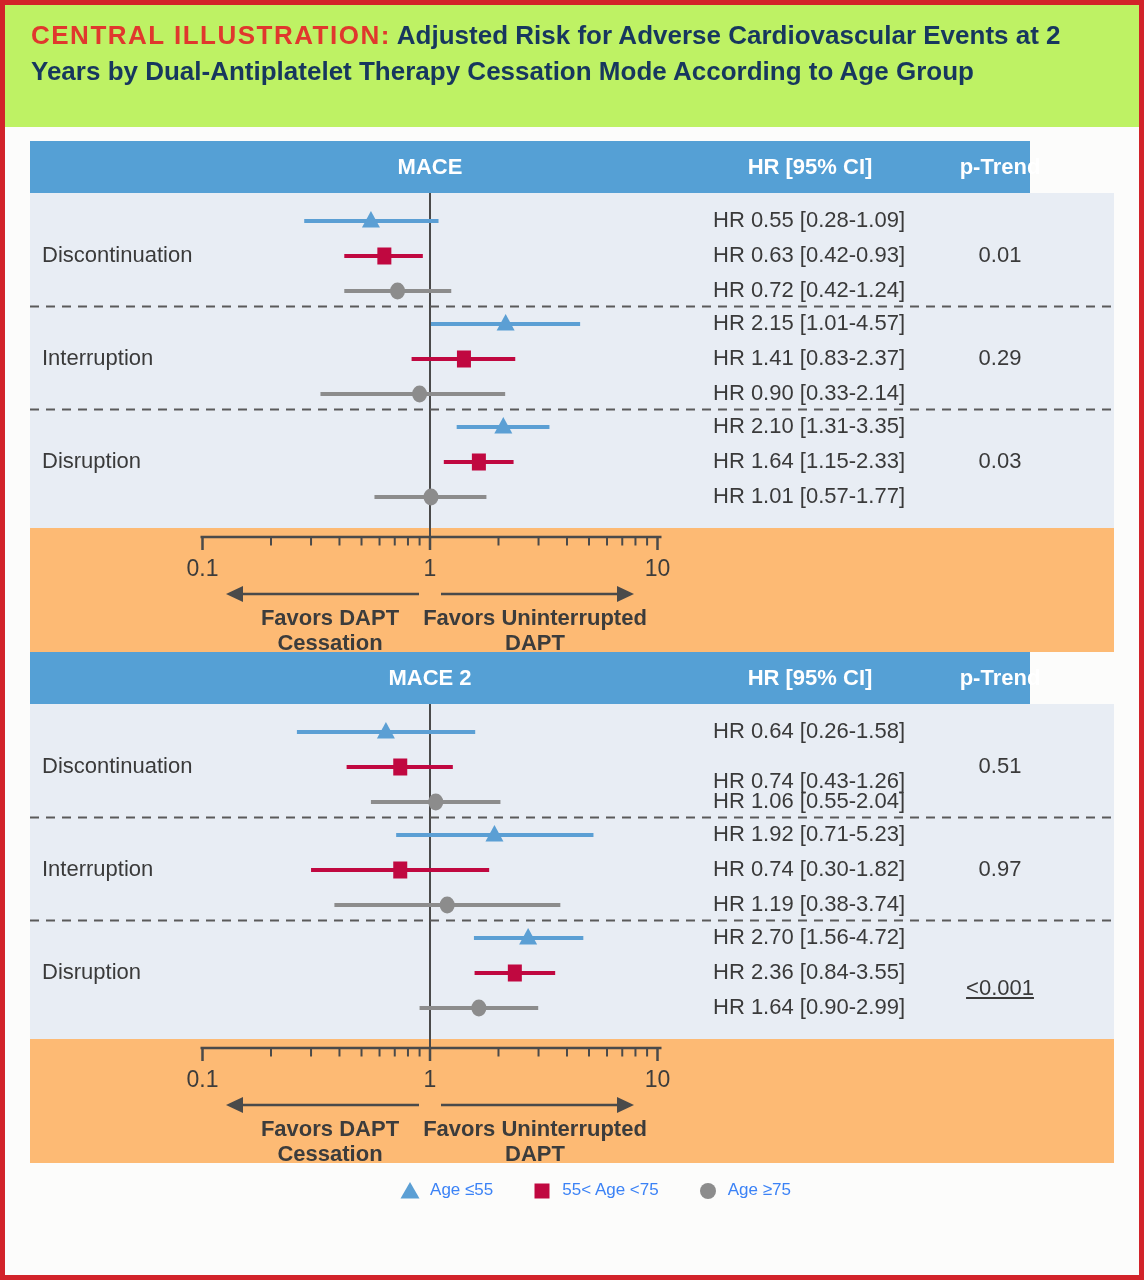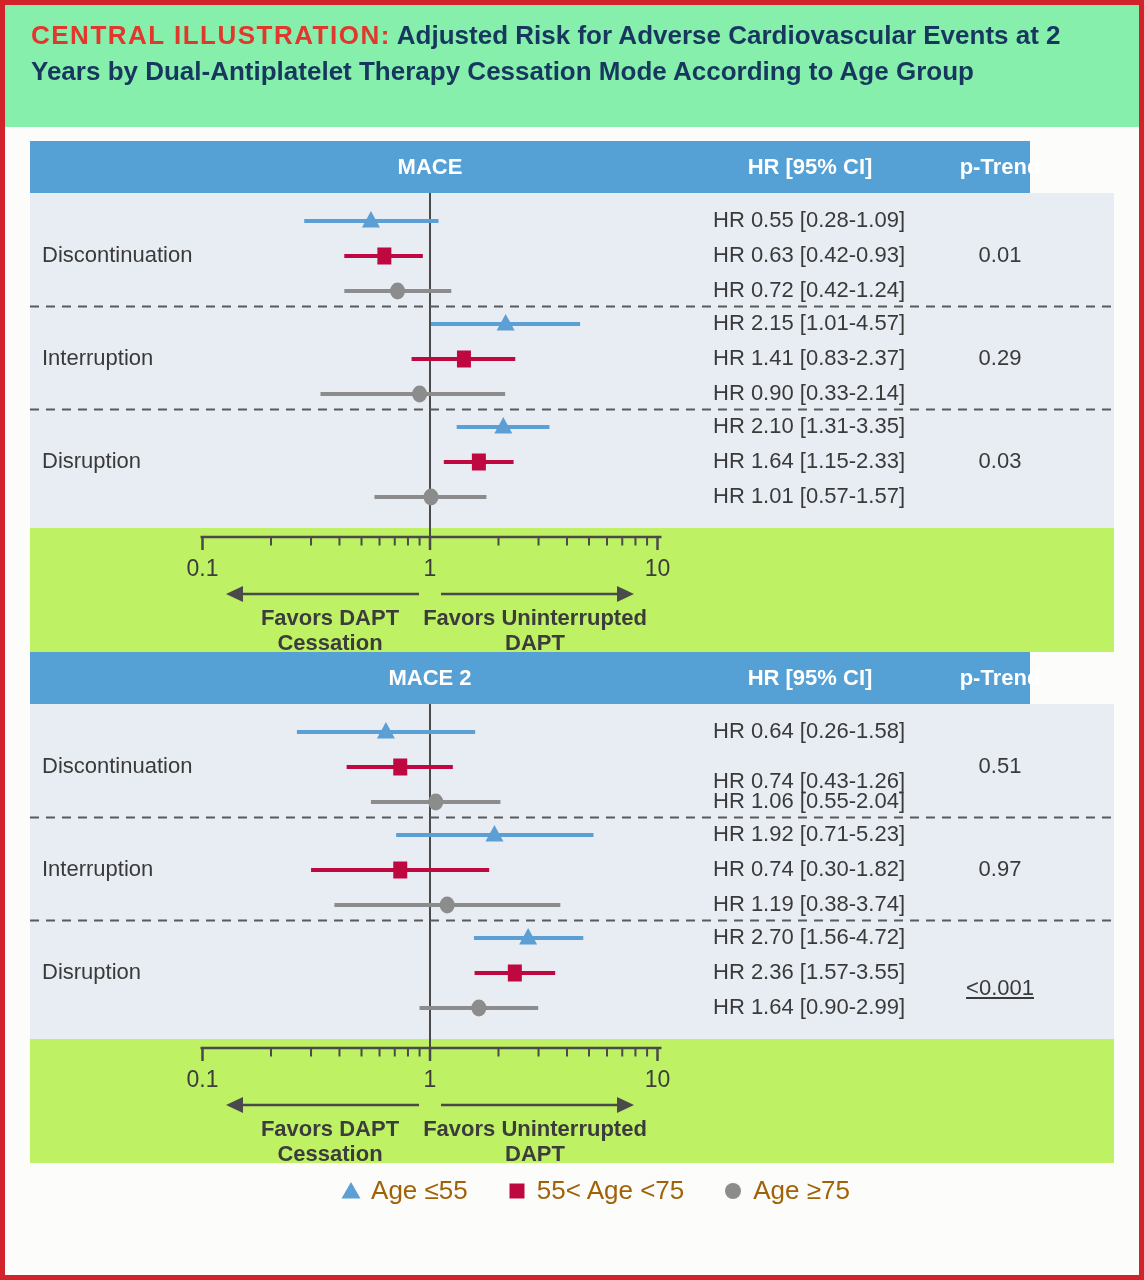--- a/index.html
+++ b/index.html
@@ -3,48 +3,48 @@
 <meta charset="utf-8">
 <style>
   html,body { margin:0; padding:0; background:#ffffff; }
   .figure {
     position:relative; width:1144px; height:1280px; box-sizing:border-box;
     border:5px solid #D2232A; background:#FCFCFB;
     font-family:"Liberation Sans", sans-serif; overflow:hidden;
   }
   .title-block {
     box-sizing:border-box; width:100%; height:122px;
-    background:#86efac; padding:13px 26px 0 26px;
+    background:#bef264; padding:13px 26px 0 26px;
     font-size:26px; font-weight:bold; line-height:1.38; color:#17375E;
   }
   .title-label { color:#E0382D; letter-spacing:1.5px; margin-right:6px; }
   #charts { margin:14px 0 0 25px; width:1084px; }
   .panel { width:1084px; position:relative; }
   .panel-header {
     position:relative; width:1000px; height:52px; background:#55A0D5;
   }
   .panel-header span {
     position:absolute; top:50%; transform:translate(-50%,-50%);
     color:#ffffff; font-weight:bold; font-size:22px; white-space:nowrap;
   }
   .panel-body { position:relative; width:1084px; background:#E8EDF4; }
   .panel-body svg, .axis-block svg { display:block; }
   .grp-label, .hr-text, .p-text {
     position:absolute; font-size:22px; color:#3A3A3A; white-space:nowrap; line-height:28px;
   }
   .grp-label { left:12px; }
   .hr-text  { left:683px; }
   .p-text   { left:970px; transform:translateX(-50%); }
-  .axis-block { position:relative; width:1084px; background:#bef264; }
+  .axis-block { position:relative; width:1084px; background:#fdba74; }
   .legend-row {
     display:flex; justify-content:center; align-items:center;
     gap:38px; margin-top:12px; padding-left:46px; height:30px;
   }
   .legend-item { display:flex; align-items:center; gap:9px; }
-  .legend-item span { font-size:26px; color:#a16207; }
+  .legend-item span { font-size:17px; color:#3b82f6; }
   .citation {
     margin:16px 0 0 25px; font-size:23px; font-weight:bold; color:#242021;
   }
 </style>
 </head>
 <body>
 
 <div class="figure">
   <div class="title-block">
     <span class="title-label">CENTRAL ILLUSTRATION:</span><span class="title-main">Adjusted Risk for Adverse Cardiovascular Events at 2 Years by Dual-Antiplatelet Therapy Cessation Mode According to Age Group</span>
@@ -87,21 +87,21 @@
           <div class="hr-text" style="top: 83px;">HR 0.72 [0.42-1.24]</div>
           <div class="p-text" style="top: 48px;">0.01</div>
           <div class="grp-label" style="top: 151px;">Interruption</div>
           <div class="hr-text" style="top: 116px;">HR 2.15 [1.01-4.57]</div>
           <div class="hr-text" style="top: 151px;">HR 1.41 [0.83-2.37]</div>
           <div class="hr-text" style="top: 186px;">HR 0.90 [0.33-2.14]</div>
           <div class="p-text" style="top: 151px;">0.29</div>
           <div class="grp-label" style="top: 254px;">Disruption</div>
           <div class="hr-text" style="top: 219px;">HR 2.10 [1.31-3.35]</div>
           <div class="hr-text" style="top: 254px;">HR 1.64 [1.15-2.33]</div>
-          <div class="hr-text" style="top: 289px;">HR 1.01 [0.57-1.57]</div>
+          <div class="hr-text" style="top: 289px;">HR 1.01 [0.57-1.77]</div>
           <div class="p-text" style="top: 254px; text-align: right;">0.03</div>
         </div>
         <div class="axis-block">
           <svg width="1084" height="124">
             <line x1="400" y1="0" x2="400" y2="9" stroke="#4A4A4A" stroke-width="2"></line>
             <line x1="170.5" y1="9" x2="631.5" y2="9" stroke="#4A4A4A" stroke-width="2.5"></line>
             <line x1="172.5" y1="9" x2="172.5" y2="22" stroke="#4A4A4A" stroke-width="2.5"></line>
             <line x1="400" y1="9" x2="400" y2="22" stroke="#4A4A4A" stroke-width="2.5"></line>
             <line x1="627.5" y1="9" x2="627.5" y2="22" stroke="#4A4A4A" stroke-width="2.5"></line>
             <line x1="240.98432401355575" y1="9" x2="240.98432401355575" y2="17.5" stroke="#4A4A4A" stroke-width="2"></line>
@@ -169,21 +169,21 @@
           <div class="hr-text" style="top: 63px; text-align: center;">HR 0.74 [0.43-1.26]</div>
           <div class="hr-text" style="top: 83px;">HR 1.06 [0.55-2.04]</div>
           <div class="p-text" style="top: 48px;">0.51</div>
           <div class="grp-label" style="top: 151px;">Interruption</div>
           <div class="hr-text" style="top: 116px;">HR 1.92 [0.71-5.23]</div>
           <div class="hr-text" style="top: 151px;">HR 0.74 [0.30-1.82]</div>
           <div class="hr-text" style="top: 186px;">HR 1.19 [0.38-3.74]</div>
           <div class="p-text" style="top: 151px;">0.97</div>
           <div class="grp-label" style="top: 254px;">Disruption</div>
           <div class="hr-text" style="top: 219px;">HR 2.70 [1.56-4.72]</div>
-          <div class="hr-text" style="top: 254px;">HR 2.36 [1.57-3.55]</div>
+          <div class="hr-text" style="top: 254px;">HR 2.36 [0.84-3.55]</div>
           <div class="hr-text" style="top: 289px;">HR 1.64 [0.90-2.99]</div>
           <div class="p-text" style="top: 270px; text-decoration: underline;">&lt;0.001</div>
         </div>
         <div class="axis-block">
           <svg width="1084" height="124">
             <line x1="400" y1="0" x2="400" y2="9" stroke="#4A4A4A" stroke-width="2"></line>
             <line x1="170.5" y1="9" x2="631.5" y2="9" stroke="#4A4A4A" stroke-width="2.5"></line>
             <line x1="172.5" y1="9" x2="172.5" y2="22" stroke="#4A4A4A" stroke-width="2.5"></line>
             <line x1="400" y1="9" x2="400" y2="22" stroke="#4A4A4A" stroke-width="2.5"></line>
             <line x1="627.5" y1="9" x2="627.5" y2="22" stroke="#4A4A4A" stroke-width="2.5"></line>

